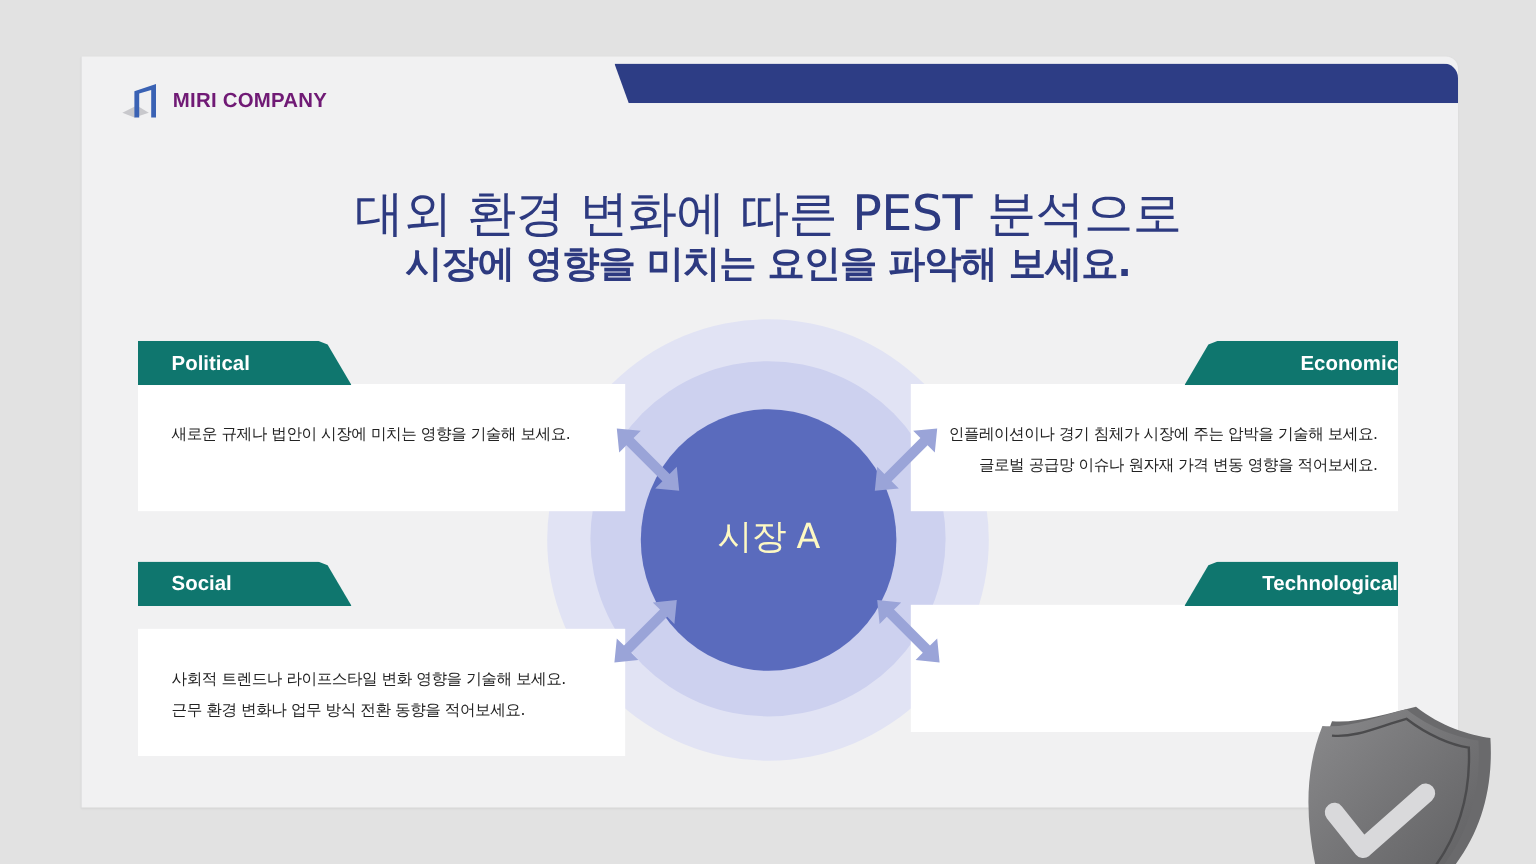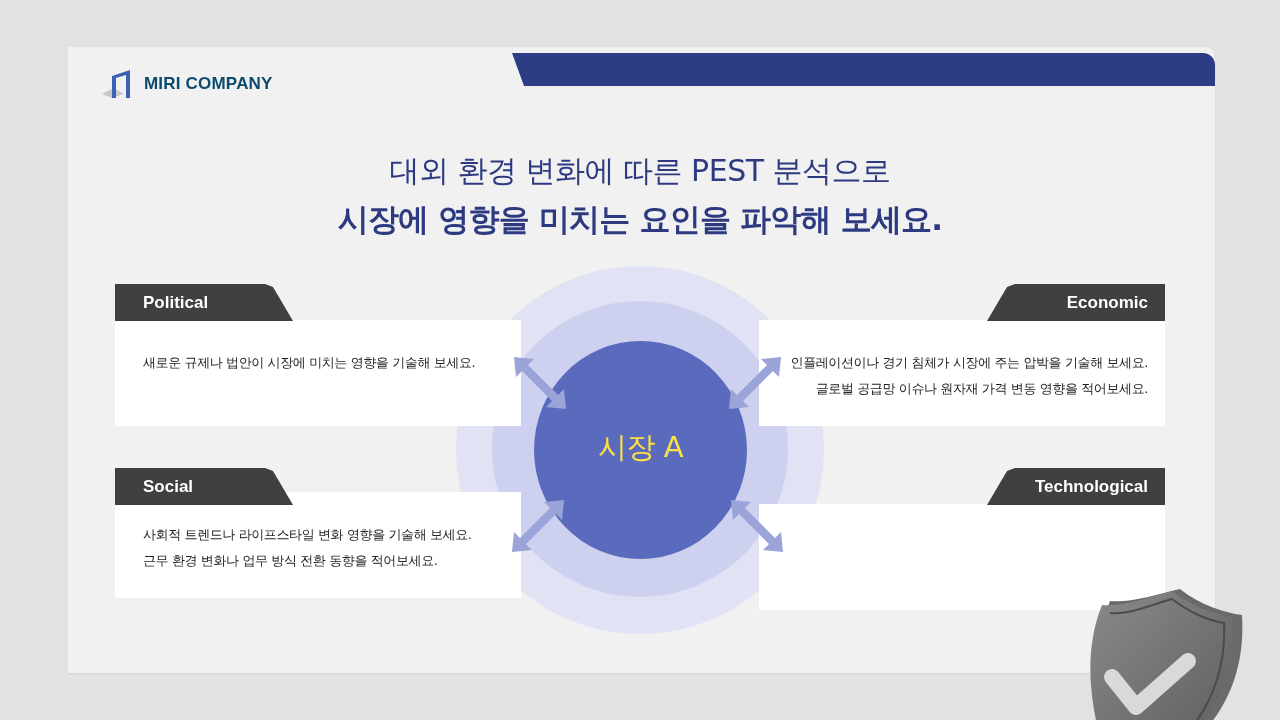--- a/index.html
+++ b/index.html
@@ -16,45 +16,45 @@
     box-shadow: 0 1px 2px rgba(0,0,0,0.06);
   }
   .top-banner {
     position: absolute; left: 512px; top: 53px; width: 703px; height: 33px;
     background: #2d3d85;
     border-radius: 0 12px 0 0;
     clip-path: polygon(0 0, 100% 0, 100% 100%, 12px 100%);
   }
   .logo { position: absolute; left: 100px; top: 68px; display: flex; align-items: center; gap: 8px; }
   .logo-mark { width: 36px; height: 32px; position: relative; }
-  .logo-text { font-weight: 700; font-size: 17px; color: #0c4a6e; letter-spacing: 0.2px; }
+  .logo-text { font-weight: 700; font-size: 17px; color: #701a75; letter-spacing: 0.2px; }
   .headline {
     position: absolute; left: 0; width: 1280px; text-align: center; color: #2d3a80;
   }
-  .headline.l1 { top: 151px; font-size: 30px; font-weight: 400; font-family: "DejaVu Sans", sans-serif; letter-spacing: -0.5px; }
+  .headline.l1 { top: 151px; font-size: 41px; font-weight: 400; font-family: "DejaVu Sans", sans-serif; letter-spacing: -0.5px; }
   .headline.l2 { top: 199px; font-size: 31px; font-weight: 700; font-family: "DejaVu Sans", sans-serif; letter-spacing: -0.8px; }
 
   .ring { position: absolute; border-radius: 50%; }
   .ring.outer { left: 456px; top: 266px; width: 368px; height: 368px; background: #e1e3f4; }
   .ring.middle { left: 492px; top: 301px; width: 296px; height: 296px; background: #cdd1ef; }
   .ring.inner { left: 534px; top: 341px; width: 213px; height: 218px; background: #5a6bbd; display:flex; align-items:center; justify-content:center; }
-  .center-label { color: #fde047; font-size: 29px; font-family: "DejaVu Sans", sans-serif; letter-spacing: -0.5px; margin-top: -4px; }
+  .center-label { color: #fef9c3; font-size: 29px; font-family: "DejaVu Sans", sans-serif; letter-spacing: -0.5px; margin-top: -4px; }
 
   .arrow { position: absolute; width: 64px; height: 64px; }
 
   .panel { position: absolute; width: 406px; height: 106px; background: #ffffff; }
   .panel .body { position: absolute; top: 30px; font-size: 13px; line-height: 26px; color: #222; font-family: "DejaVu Sans", sans-serif; letter-spacing: -0.4px; }
   .panel.left .body { left: 28px; text-align: left; }
   .panel.right .body { right: 17px; text-align: right; }
   .tab {
-    position: absolute; height: 37px; width: 178px; background: #404040; color: #fff;
+    position: absolute; height: 37px; width: 178px; background: #0f766e; color: #fff;
     font-weight: 700; font-size: 17px; display: flex; align-items: center;
   }
   .tab.left { clip-path: polygon(0 0, 150px 0, 158px 3px, 178px 37px, 0 37px); padding-left: 28px; }
-  .tab.right { clip-path: polygon(28px 0, 178px 0, 178px 37px, 0 37px, 20px 3px); justify-content: flex-end; padding-right: 17px; }
+  .tab.right { clip-path: polygon(28px 0, 178px 0, 178px 37px, 0 37px, 20px 3px); justify-content: flex-end; }
 
   .shield { position: absolute; left: 1080px; top: 585px; width: 170px; height: 150px; }
 </style>
 </head>
 <body>
 
 <div class="slide"></div>
 <div class="top-banner"></div>
 
 <div class="logo">
@@ -81,21 +81,21 @@
 <div class="tab left" style="left:115px; top:284px;">Political</div>
 
 <div class="panel right" style="left:759px; top:320px;">
   <div class="body">
     <div>인플레이션이나 경기 침체가 시장에 주는 압박을 기술해 보세요.</div>
     <div>글로벌 공급망 이슈나 원자재 가격 변동 영향을 적어보세요.</div>
   </div>
 </div>
 <div class="tab right" style="left:987px; top:284px;">Economic</div>
 
-<div class="panel left" style="left:115px; top:492px;">
+<div class="panel left" style="left:115px; top:524px;">
   <div class="body">
     <div>사회적 트렌드나 라이프스타일 변화 영향을 기술해 보세요.</div>
     <div>근무 환경 변화나 업무 방식 전환 동향을 적어보세요.</div>
   </div>
 </div>
 <div class="tab left" style="left:115px; top:468px;">Social</div>
 
 <div class="panel right" style="left:759px; top:504px;">
   <div class="body">
   </div>

